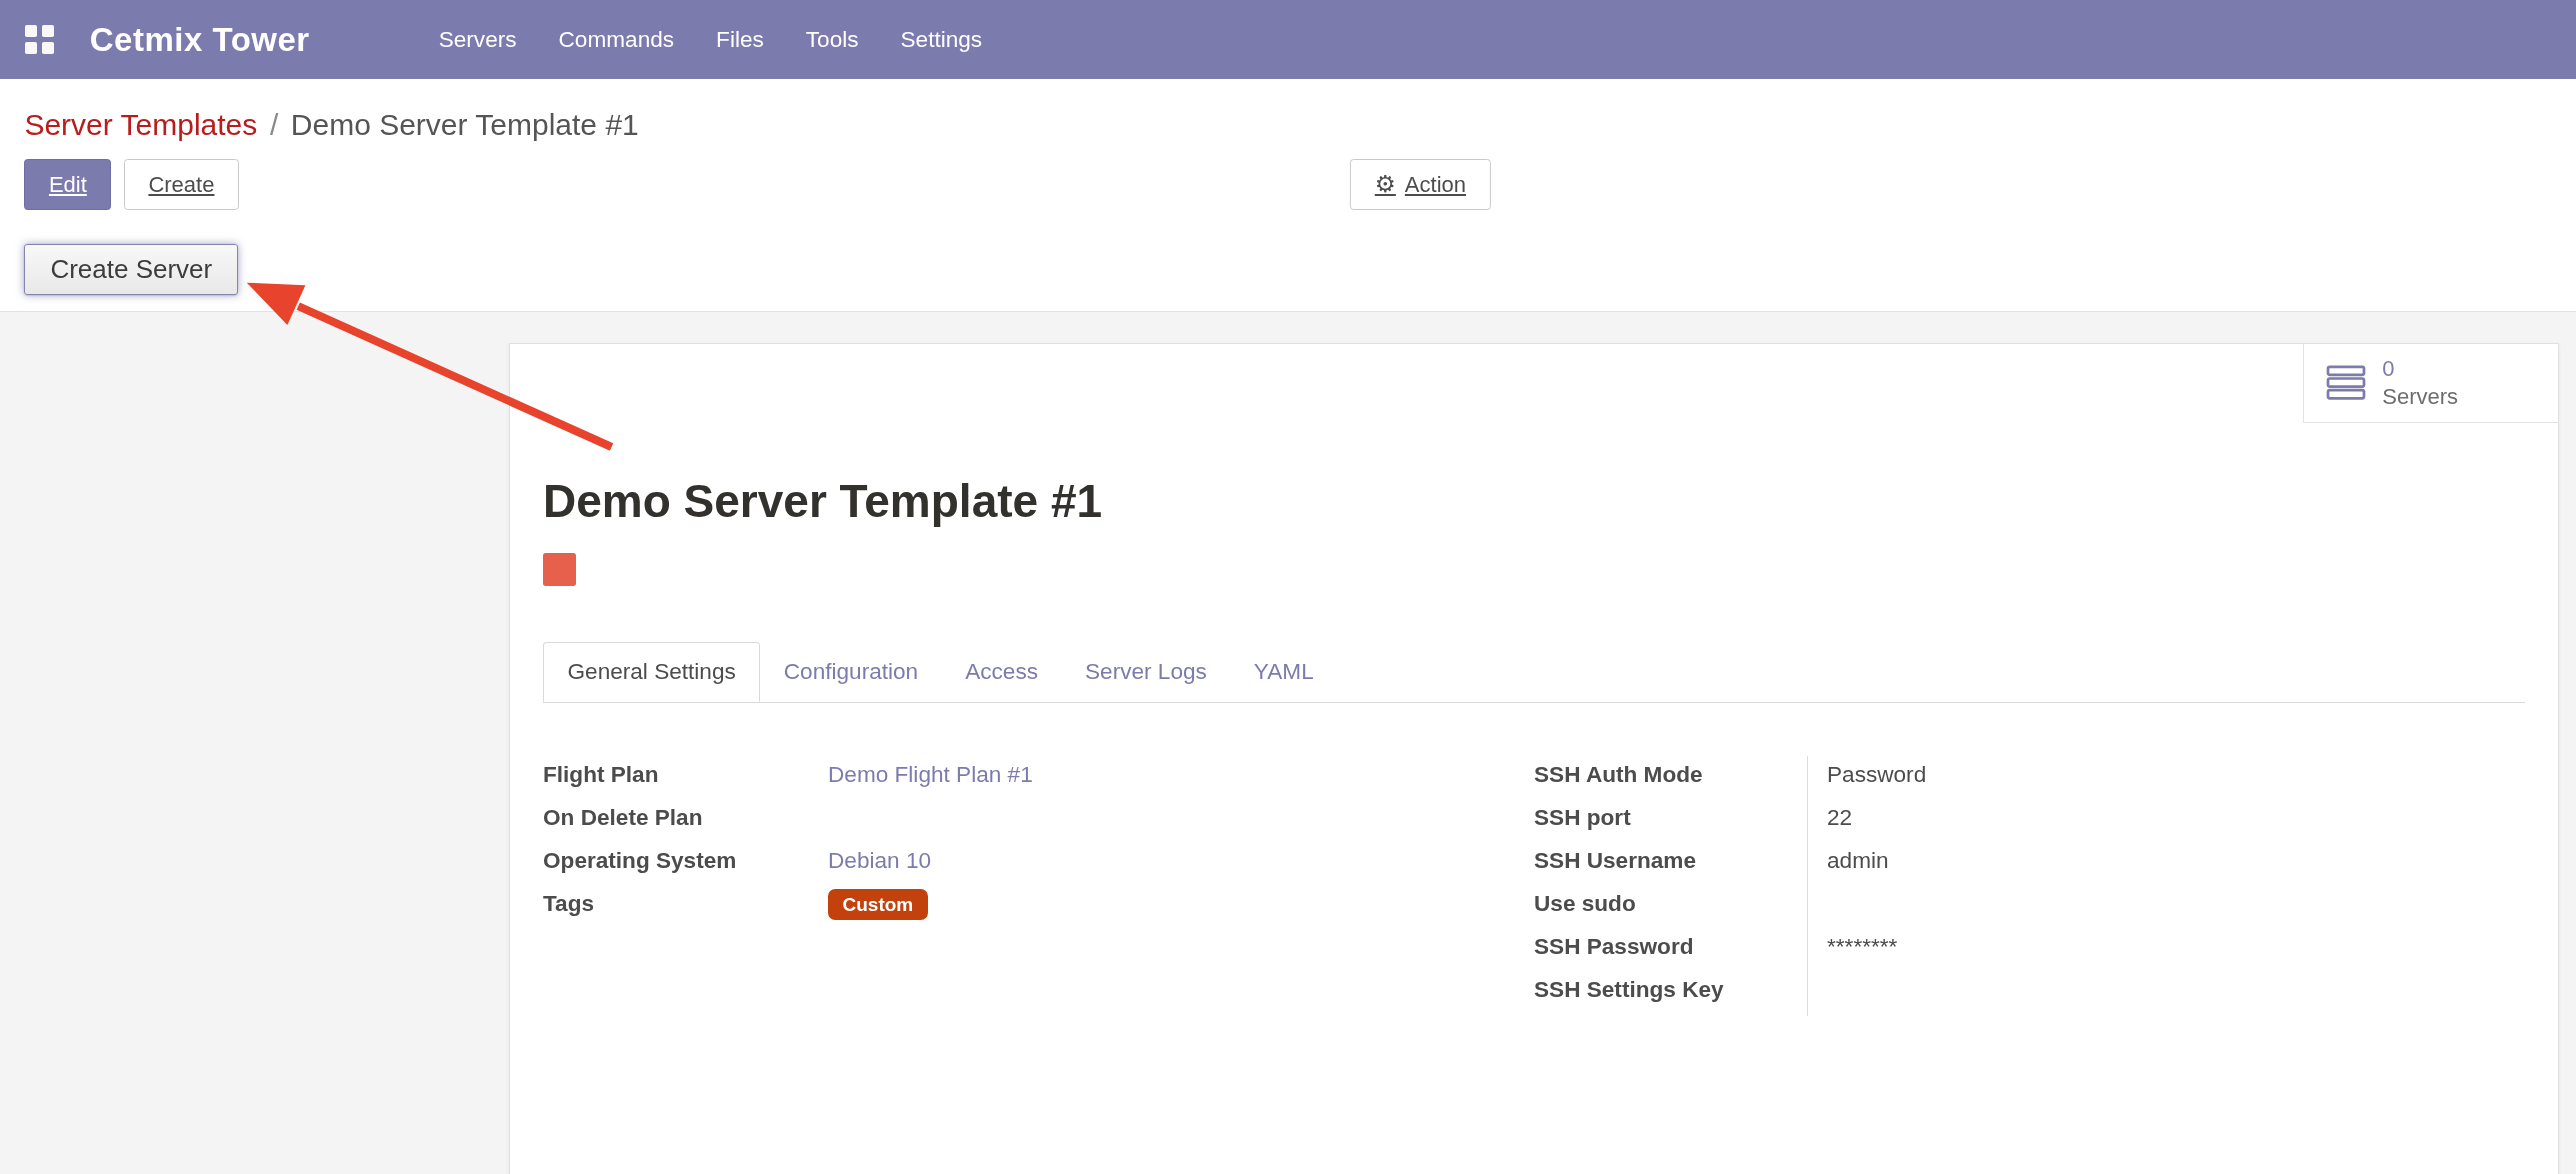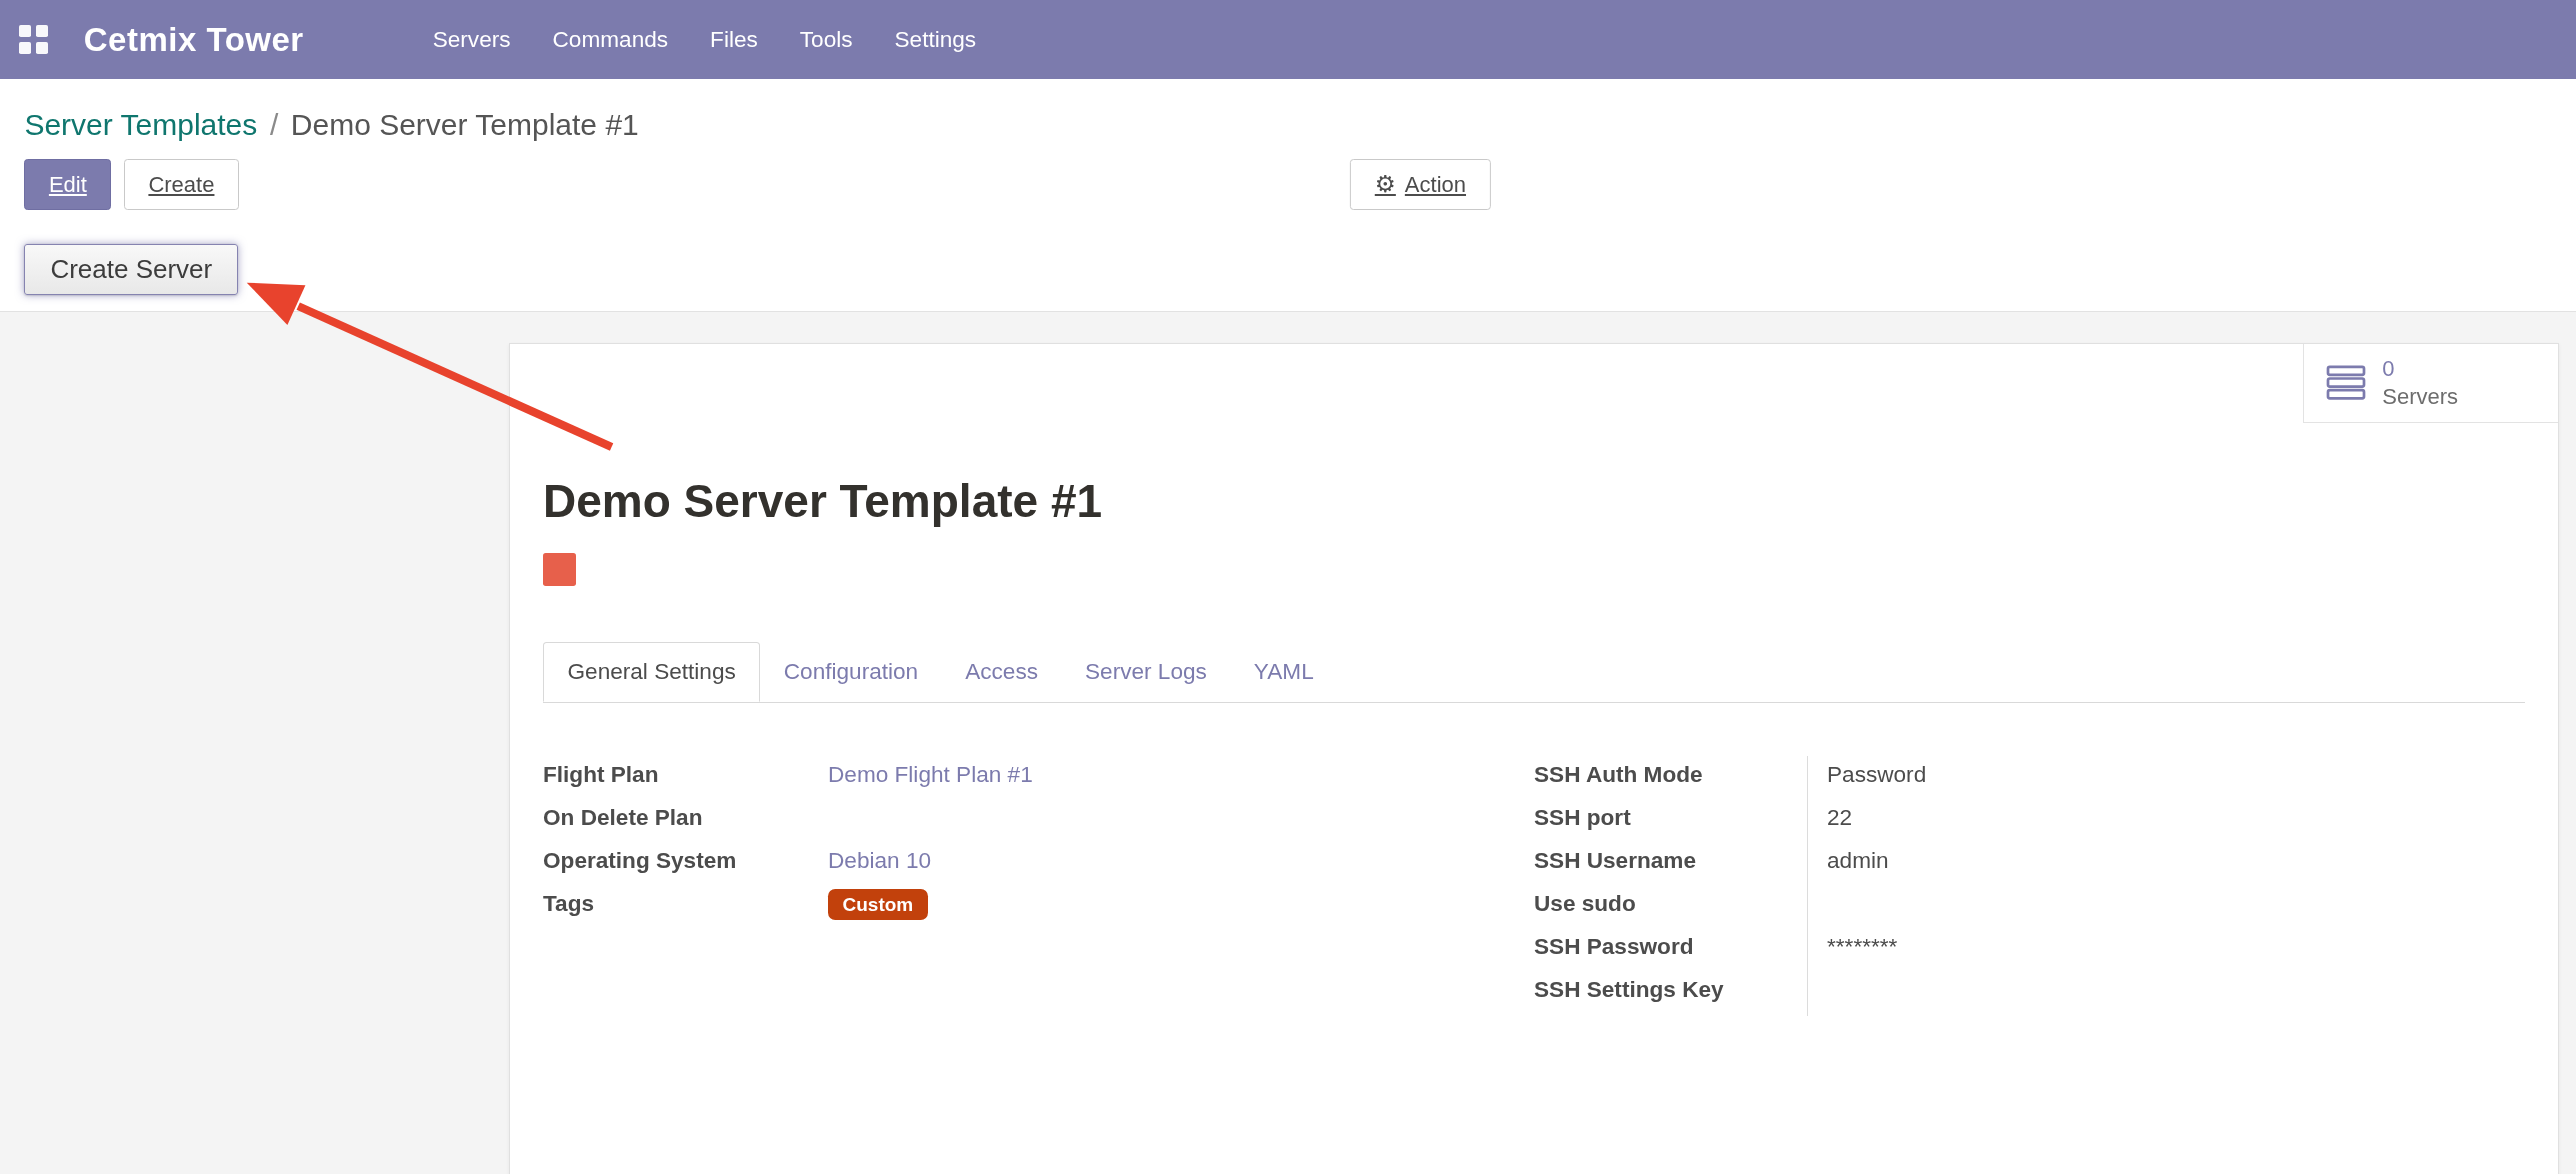--- a/index.html
+++ b/index.html
@@ -6,35 +6,35 @@
   html,body { margin:0; padding:0; }
   body {
     width:2576px; height:1174px; overflow:hidden; position:relative;
     font-family:"Liberation Sans", sans-serif;
     background:#f4f4f4; color:#4c4c4c;
   }
 
   
   .navbar {
     height:79px; background:#7c7bad; display:flex; align-items:center;
-    padding:0 19px;
+    padding:0 25px;
   }
   .apps-icon { display:grid; grid-template-columns:11.7px 11.7px; grid-gap:5.4px; margin-right:36px; cursor:pointer; }
   .apps-icon span { width:11.7px; height:11.7px; background:#ffffff; opacity:.95; border-radius:1.8px; }
   .brand { color:#fff; font-size:33px; font-weight:700; letter-spacing:0.5px; cursor:pointer; }
   .nav-menu { display:flex; margin-left:108px; height:79px; }
   .nav-item {
     color:#fff; font-size:22.6px; padding:0 21px; display:flex; align-items:center;
     cursor:pointer;
   }
 
   
   .control-panel { background:#fff; padding:20px 24.4px 12.6px; }
   .breadcrumb { font-size:30px; height:51px; display:flex; align-items:center; gap:12.6px; }
-  .breadcrumb-link { color:#0f766e; cursor:pointer; text-decoration:none; }
+  .breadcrumb-link { color:#b91c1c; cursor:pointer; text-decoration:none; }
   .breadcrumb-sep { color:#8a8a8a; }
   .breadcrumb-current { color:#555; }
   .buttons-row { position:relative; height:52px; margin-top:9px; display:flex; gap:12.6px; }
   .btn {
     height:51px; padding:0 23.5px; font-size:22px; border-radius:3.6px;
     display:inline-flex; align-items:center; gap:9px; cursor:pointer;
     font-family:inherit; border:0.9px solid transparent; white-space:nowrap;text-decoration:underline;
   }
   .btn-primary { background:#7c7bad; color:#fff; border-color:#6f6ea2; }
   .btn-default { background:#fff; color:#4c4c4c; border-color:#c9c9c9; }

